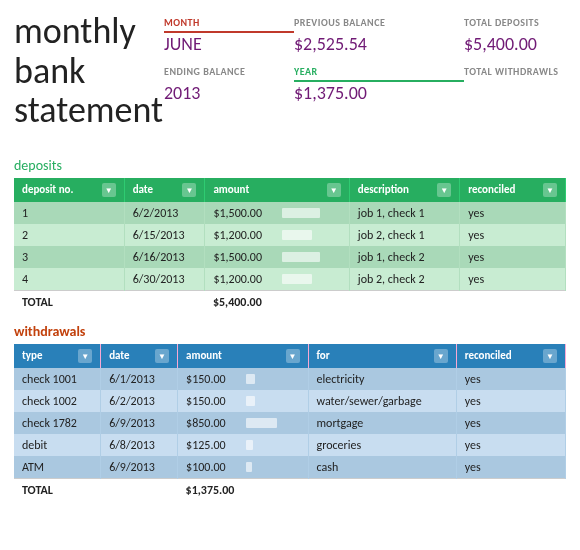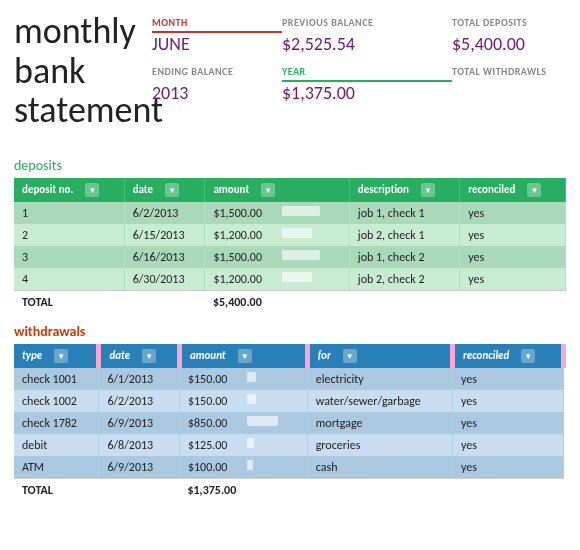--- a/index.html
+++ b/index.html
@@ -10,21 +10,21 @@
       width: 580px;
       min-height: 550px;
       padding: 12px 14px;
       color: #222;
     }
 
     
     .header {
       display: flex;
       align-items: flex-start;
-      gap: 8px;
+      gap: 20px;
       margin-bottom: 26px;
     }
     .title-block {
       min-width: 130px;
     }
     .title-block h1 {
       font-size: 36px;
       font-weight: 300;
       color: #222;
       line-height: 1.1;
@@ -108,22 +108,21 @@
     
     .withdrawals-table thead tr {
       background: #2980b9;
       color: #fff;
     }
     .withdrawals-table thead th {
       padding: 5px 8px;
       text-align: left;
       font-weight: 600;
       font-size: 11px;
-      border-right: 5px solid #f9a8d4;
-      font-style: italic;
+      border-right: 1px solid #f9a8d4;
     }
     .withdrawals-table tbody tr:nth-child(odd) {
       background: #aac8e0;
     }
     .withdrawals-table tbody tr:nth-child(even) {
       background: #c8ddf0;
     }
     .withdrawals-table tbody td {
       padding: 4px 8px;
       border-right: 1px solid #b0cee6;
@@ -136,38 +135,40 @@
       padding: 4px 8px;
       font-weight: 600;
       font-size: 12px;
       border-top: 1px solid #ccc;
     }
 
     
     .col-header {
       display: flex;
       align-items: center;
+      justify-content: space-between;
       gap: 12px;
     }
     .dropdown-arrow {
       display: inline-block;
       width: 14px;
       height: 14px;
       background: rgba(255,255,255,0.3);
       border-radius: 2px;
       font-size: 8px;
       line-height: 14px;
       text-align: center;
       flex-shrink: 0;
       cursor: pointer;
     }
 
     
     .amount-cell {
       display: flex;
+      align-items: center;
       gap: 20px;
     }
     .amount-bar {
       display: inline-block;
       height: 10px;
       background: rgba(255,255,255,0.6);
       border-radius: 1px;
     }
   </style>
 </head>

